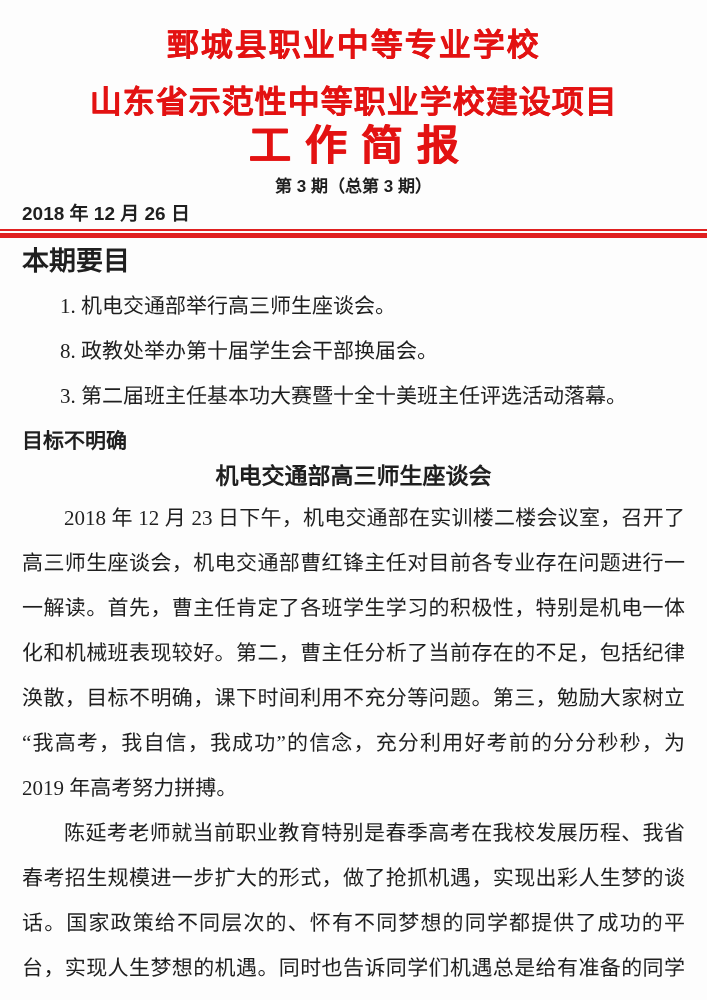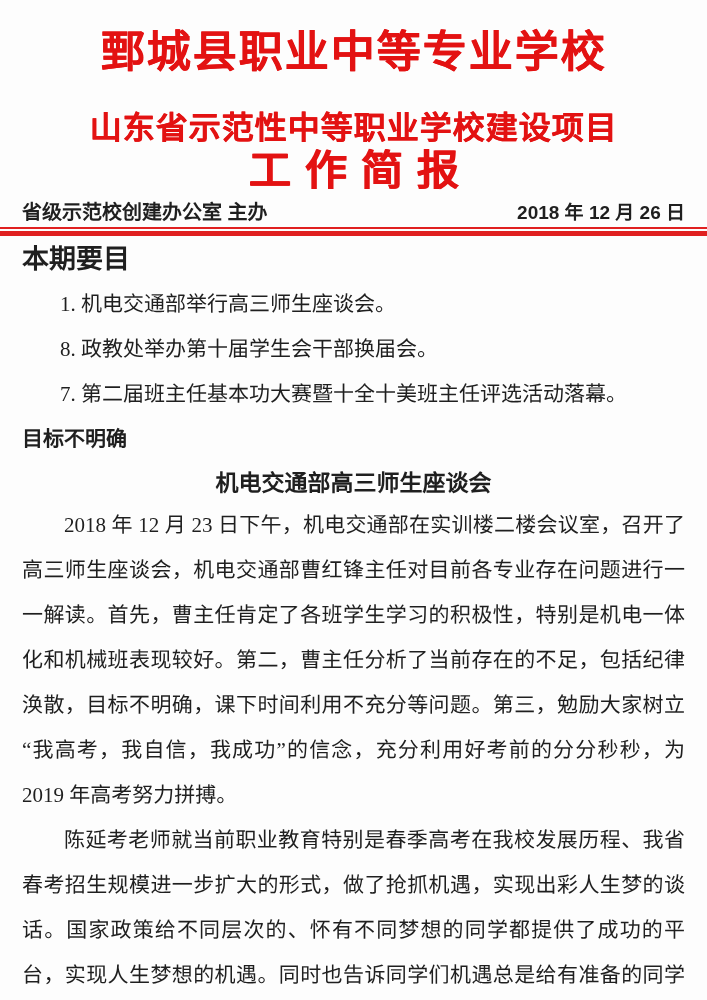--- a/index.html
+++ b/index.html
@@ -21,29 +21,29 @@
     position: relative;
   }
   .inner {
     padding: 0 22px;
   }
   
   .school-title {
     margin-top: 26px;
     text-align: center;
     color: var(--accent-red, #e31212);
-    font-size: 44px;
+    font-size: 32px;
     line-height: 1.2;
     font-weight: 900;
     font-family: "DejaVu Serif", serif;
     text-shadow: 0.6px 0 0 currentColor;
     letter-spacing: 2px;
   }
   .project-title {
-    margin-top: 30px;
+    margin-top: 19px;
     text-align: center;
     color: var(--accent-red, #e31212);
     font-size: 32px;
     line-height: 1.2;
     font-weight: 900;
     font-family: "DejaVu Serif", serif;
     text-shadow: 0.6px 0 0 currentColor;
     letter-spacing: 1px;
   }
   .bulletin-title {
@@ -107,21 +107,21 @@
   }
   
   .section-heading {
     margin-top: 9px;
     font-family: "Liberation Sans", sans-serif;
     font-weight: bold;
     font-size: 21px;
     line-height: 26px;
   }
   .article-title {
-    margin-top: 17px;
+    margin-top: 8px;
     text-align: center;
     font-weight: bold;
     font-size: 23px;
     line-height: 28px;
     font-family: "DejaVu Serif", serif;
   }
   .article-body p {
     margin: 0;
     font-size: 21px;
     line-height: 45px;
@@ -137,36 +137,36 @@
 
 <div class="page">
 
   <div class="inner">
     <div class="school-title">鄄城县职业中等专业学校</div>
 
     <div class="project-title">山东省示范性中等职业学校建设项目</div>
 
     <div class="bulletin-title">工作简报</div>
 
+    <div class="issue-line">第 3 期（总第 3 期）</div>
 
     <div class="header-bar">
-      <span class="organizer">省级示范校创建办公室 主办</span>
       <span class="date">2018 年 12 月 26 日</span>
     </div>
   </div>
 
   <div class="red-rule"></div>
 
   <div class="inner">
     <div class="toc-heading">本期要目</div>
 
     <ul class="toc-list">
       <li class="toc-item">1. 机电交通部举行高三师生座谈会。</li>
       <li class="toc-item">8. 政教处举办第十届学生会干部换届会。</li>
-      <li class="toc-item">7. 第二届班主任基本功大赛暨十全十美班主任评选活动落幕。</li>
+      <li class="toc-item">3. 第二届班主任基本功大赛暨十全十美班主任评选活动落幕。</li>
     </ul>
 
     <div class="section-heading">目标不明确</div>
 
     <div class="article-title">机电交通部高三师生座谈会</div>
 
     <div class="article-body">
       <p>2018 年 12 月 23 日下午，机电交通部在实训楼二楼会议室，召开了高三师生座谈会，机电交通部曹红锋主任对目前各专业存在问题进行一一解读。首先，曹主任肯定了各班学生学习的积极性，特别是机电一体化和机械班表现较好。第二，曹主任分析了当前存在的不足，包括纪律涣散，目标不明确，课下时间利用不充分等问题。第三，勉励大家树立“我高考，我自信，我成功”的信念，充分利用好考前的分分秒秒，为 2019 年高考努力拼搏。</p>
       <p>陈延考老师就当前职业教育特别是春季高考在我校发展历程、我省春考招生规模进一步扩大的形式，做了抢抓机遇，实现出彩人生梦的谈话。国家政策给不同层次的、怀有不同梦想的同学都提供了成功的平台，实现人生梦想的机遇。同时也告诉同学们机遇总是给有准备的同学准备的，希</p>
     </div>

